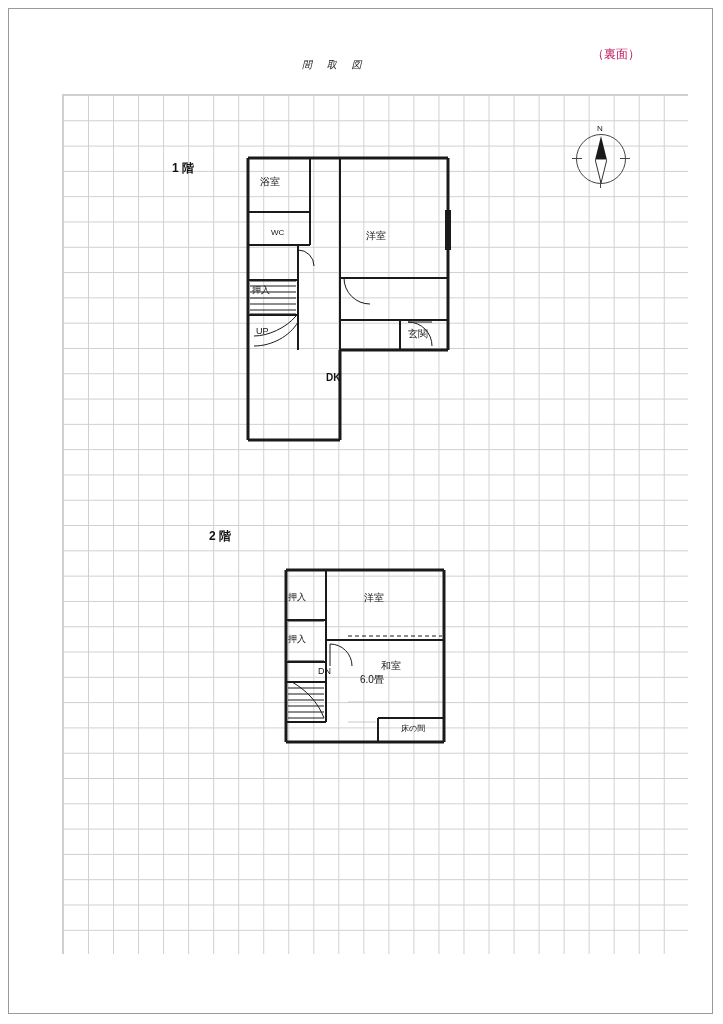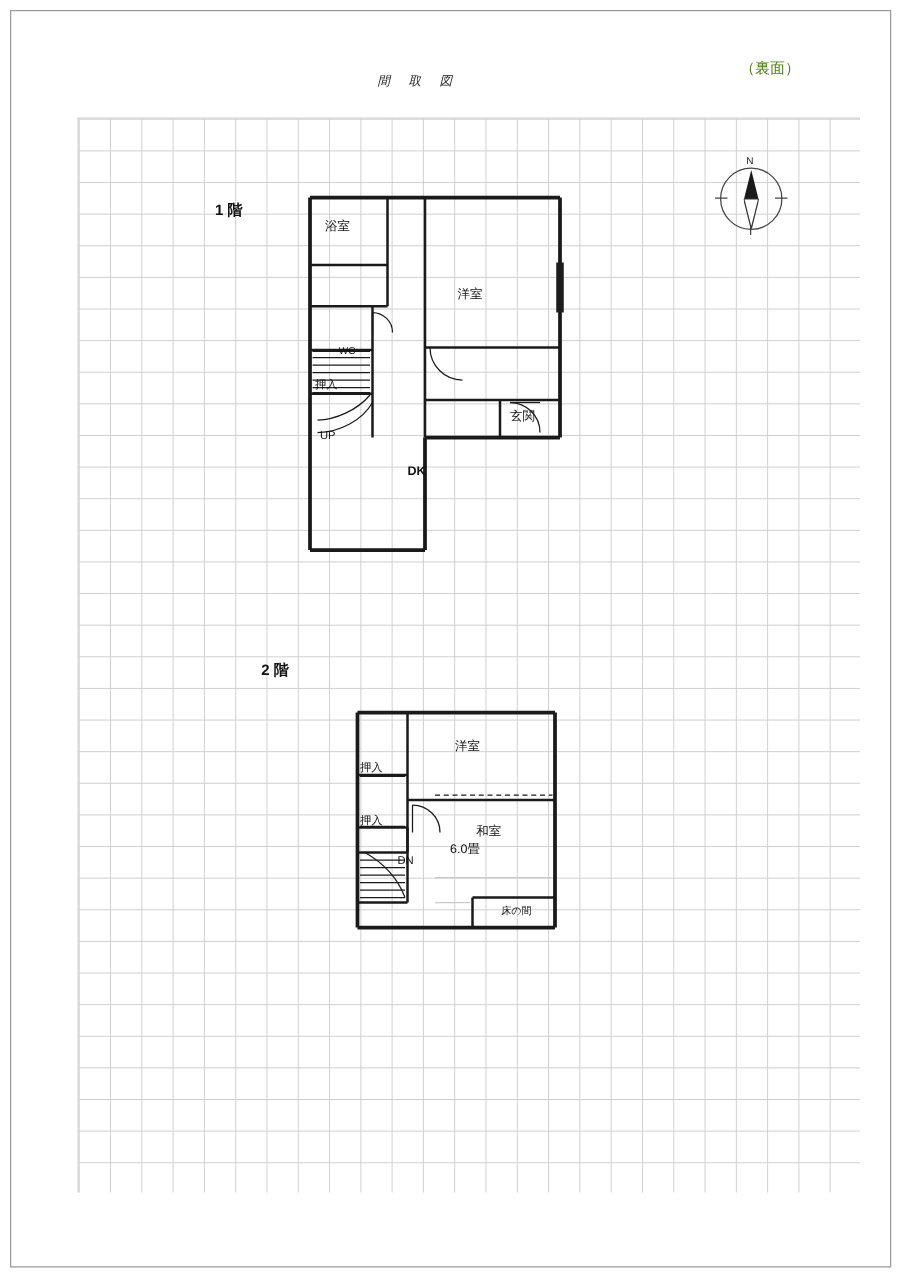--- a/index.html
+++ b/index.html
@@ -36,21 +36,21 @@
     letter-spacing: 6px;
     color: #1a1a1a;
     white-space: nowrap;
     font-style: italic;
   }
   #back-face {
     position: absolute;
     left: 592px;
     top: 46px;
     font-size: 12px;
-    color: #4d7c0f;
+    color: #be185d;
     white-space: nowrap;
   }
   
   #grid {
     position: absolute;
     left: 62px;
     top: 94px;
     width: 626px;
     height: 860px;
     background-image:
@@ -121,21 +121,21 @@
   }
   .plan svg { display: block; }
   .rm {
     position: absolute;
     font-size: 10px;
     color: #111;
     white-space: nowrap;
     text-align: right;
     line-height: 1.15;
   }
-  .rm.small { font-size: 9px; margin-top: 17px; }
+  .rm.small { font-size: 9px; }
   .rm.tiny { font-size: 8px; }
   .rm.bold { font-weight: bold; padding-left: 38px; }
 </style>
 </head>
 <body>
 
 <div id="page">
 
   <div id="sheet-border"></div>
 
@@ -219,21 +219,21 @@
         <path d="M10,160 L56,160"></path>
       </g>
 
       <g stroke="#1a1a1a" fill="none" stroke-width="1">
         <path d="M14,186 C28,186 46,178 56,166"></path>
         <path d="M14,196 C32,196 50,186 58,172"></path>
       </g>
     </svg>
 
     <div class="rm" style="left:20px; top:26px;">浴室</div>
-    <div class="rm tiny" style="left:31px; top:78px;margin-top:48px;">WC</div>
+    <div class="rm tiny" style="left:31px; top:78px;">WC</div>
     <div class="rm small" style="left:12px; top:135px;">押入</div>
     <div class="rm small" style="left:16px; top:176px;">UP</div>
     <div class="rm bold" style="left:48px; top:222px;">DK</div>
     <div class="rm" style="left:126px; top:80px;">洋室</div>
     <div class="rm" style="left:168px; top:178px;">玄関</div>
   </div>
 
   <div class="plan" id="plan2" style="left:278px; top:562px;">
     <svg width="180" height="200" viewBox="0 0 180 200">
 

